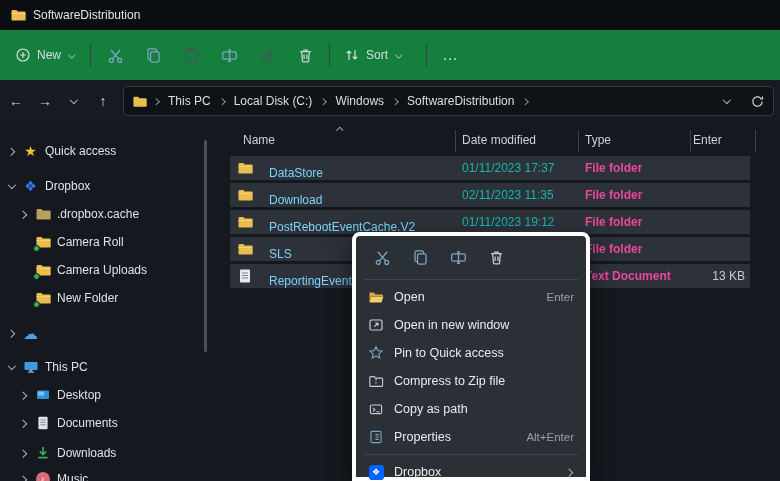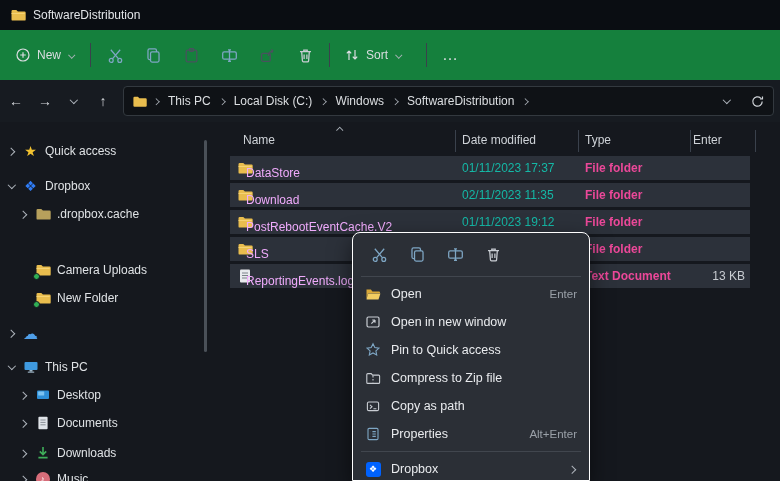--- a/index.html
+++ b/index.html
@@ -50,26 +50,26 @@
   .music-circle { width:14px; height:14px; border-radius:50%; background:#d76d7a; color:#fff; font-size:9px; display:flex; align-items:center; justify-content:center; }
   .sync-dot { position:absolute; left:-1px; bottom:-1px; width:7px; height:7px; border-radius:50%; background:#2fae54; border:1px solid #15181e; }
   .side-scroll { position:absolute; left:204px; top:18px; width:3px; height:212px; background:#4a5058; border-radius:2px; }
   
   .fl-header { position:absolute; left:230px; top:8px; width:540px; height:22px; color:#cfd3d8;text-align:center; }
   .fl-header .hcol { position:absolute; top:3px; }
   .hsep { position:absolute; top:0; width:1px; height:22px; background:#3a414c; }
   .sort-chev { position:absolute; left:105px; top:-5px; }
   .file-row { position:absolute; left:230px; width:520px; height:24px; background:#2c313a; display:flex; align-items:center; }
   .file-row .ico { width:16px; height:16px; margin-left:7px; flex:0 0 16px; display:flex; align-items:center; }
-  .cell-name { position:absolute; left:16px; color:#f0abfc; white-space:nowrap;margin-top:9px; }
+  .cell-name { position:absolute; left:39px; color:#7dd3fc; white-space:nowrap;margin-top:9px; }
   .cell-date { position:absolute; left:232px; color:#14b8a6; white-space:nowrap; }
   .cell-type { position:absolute; left:355px; color:#ec4899; white-space:nowrap;font-weight:bold; }
   .cell-size { position:absolute; left:430px; width:85px; text-align:right; color:#c8ccd1; }
   
-  .ctx { position:absolute; left:352px; top:232px; width:238px; height:249px; background:#2b2f36; border:1px solid #ffffff;
+  .ctx { position:absolute; left:352px; top:232px; width:238px; height:249px; background:#2b2f36; border:4px solid #ffffff;
     border-radius:8px 8px 0 0; box-shadow:0 8px 22px rgba(0,0,0,.55); padding:4px 4px 0 4px; }
   .ctx-quickrow { display:flex; align-items:center; gap:6px; padding:2px 2px 4px 6px; }
   .ctx-quick { width:32px; height:30px; display:flex; align-items:center; justify-content:center; border-radius:4px; }
   .ctx-sep { height:1px; background:#41464e; margin:3px 4px; }
   .ctx-item { display:flex; align-items:center; gap:10px; height:28px; padding:0 8px; border-radius:4px; font-size:12.5px; }
   .ctx-item .mi { width:16px; height:16px; flex:0 0 16px; display:flex; align-items:center; justify-content:center; }
   .ctx-label { color:#e9ebee; white-space:nowrap; }
   .ctx-short { margin-left:auto; color:#9aa0a8; font-size:11.5px; }
   .ctx-arrow { margin-left:auto; }
   .dbx-badge { width:15px; height:15px; border-radius:3px; background:#0062ff; color:#fff; font-size:9px; display:flex; align-items:center; justify-content:center; }
@@ -209,20 +209,30 @@
     </div>
     <div class="side-item pad1" style="top:78px">
       <span class="chev right"></span>
       <span class="side-ico">
         <svg width="16" height="16" viewBox="0 0 16 16">
             <path d="M1.5 4.2q0-1.2 1.2-1.2h3.6l1.6 1.6h6.6q1.2 0 1.2 1.2v6.6q0 1.2-1.2 1.2H2.7q-1.2 0-1.2-1.2z" fill="#b6a05c"></path>
           </svg>
       </span>
       <span class="label">.dropbox.cache</span>
     </div>
+    <div class="side-item no-chev" style="top:106px">
+      <span class="side-ico">
+        <svg width="16" height="16" viewBox="0 0 16 16">
+            <path d="M1.5 4.2q0-1.2 1.2-1.2h3.6l1.6 1.6h6.6q1.2 0 1.2 1.2v6.6q0 1.2-1.2 1.2H2.7q-1.2 0-1.2-1.2z" fill="#e9bd4e"></path>
+            <path d="M1.5 6h13.2v.9H1.5z" fill="#f6d679"></path>
+          </svg>
+        <span class="sync-dot"></span>
+      </span>
+      <span class="label">Camera Roll</span>
+    </div>
     <div class="side-item no-chev" style="top:134px">
       <span class="side-ico">
         <svg width="16" height="16" viewBox="0 0 16 16">
             <path d="M1.5 4.2q0-1.2 1.2-1.2h3.6l1.6 1.6h6.6q1.2 0 1.2 1.2v6.6q0 1.2-1.2 1.2H2.7q-1.2 0-1.2-1.2z" fill="#e9bd4e"></path>
             <path d="M1.5 6h13.2v.9H1.5z" fill="#f6d679"></path>
           </svg>
         <span class="sync-dot"></span>
       </span>
       <span class="label">Camera Uploads</span>
     </div>

